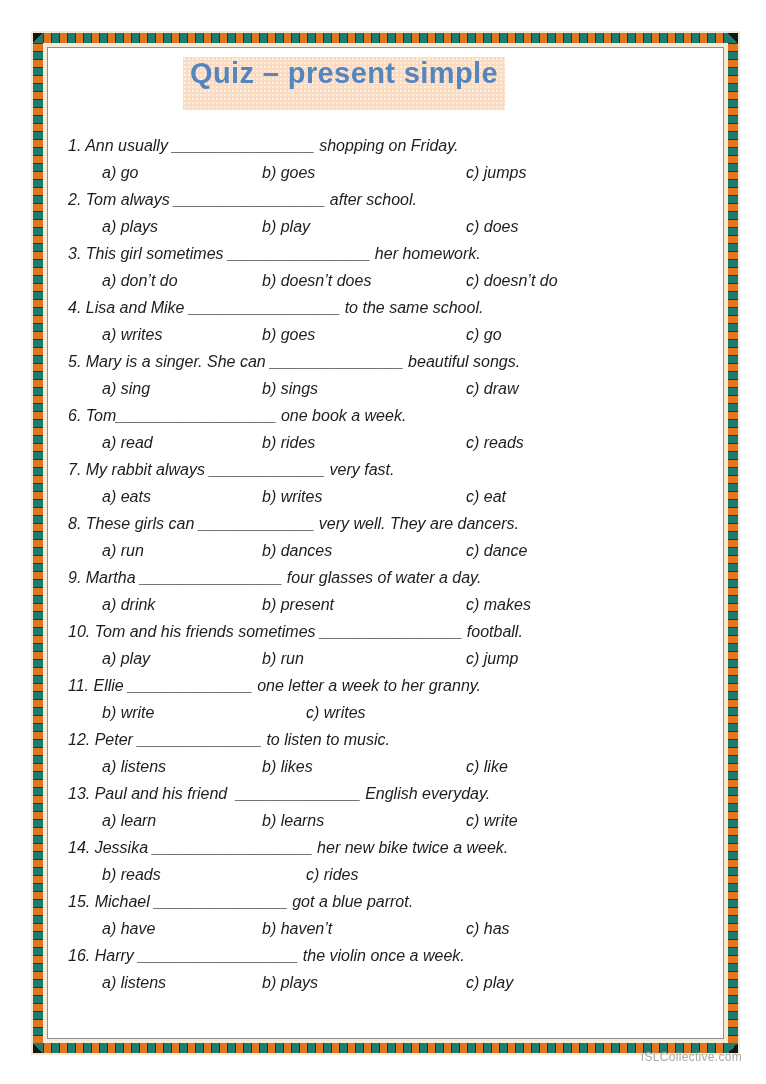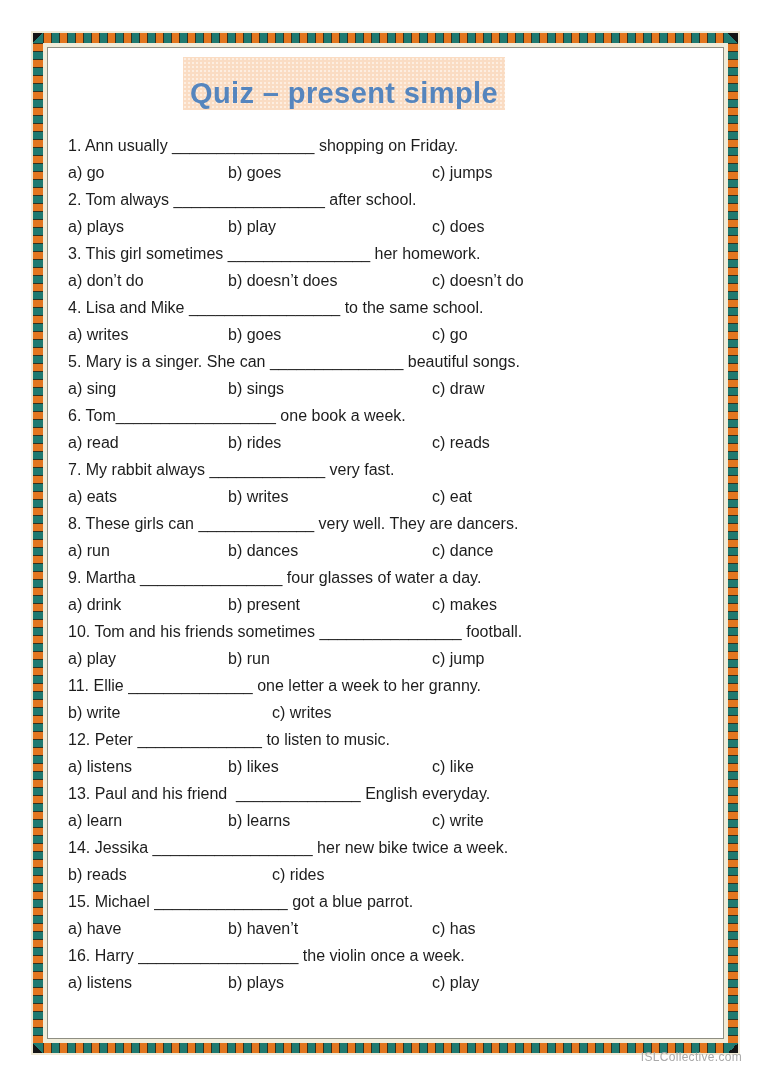--- a/index.html
+++ b/index.html
@@ -46,38 +46,39 @@
     padding:9px 14px 0 20px;
     box-sizing:border-box;
   }
   
   .title-box {
     width:322px; height:53px;
     margin-left:115px;
     background-color:#fadcc3;
     background-image:radial-gradient(rgba(255,255,255,0.5) 1px, transparent 1px);
     background-size:4px 4px;
-    display:flex; align-items:flex-end; justify-content:center;
+    display:flex; align-items:flex-start; justify-content:center;
   }
   .title-text {
     color:#5585be;
     font-size:29px;
     font-weight:600;
     letter-spacing:0.4px;
   }
   
   .question-list {
     margin-top:22px;
     font-size:16px;
     line-height:27px;
     color:#1d1d1d;
     width:648px;
+    font-style:italic;
   }
   .q-line { white-space:pre-wrap; }
-  .opt-line { display:flex; }
+  .opt-line { display:flex;margin-left:34px; }
   .opt-a { width:160px; }
   .opt-b { width:204px; }
   .opt-c { flex:1; }
   
   .watermark {
     position:absolute;
     top:1050px; right:24px;
     font-size:12px;
     color:#a9a9a9;
     letter-spacing:0.3px;

